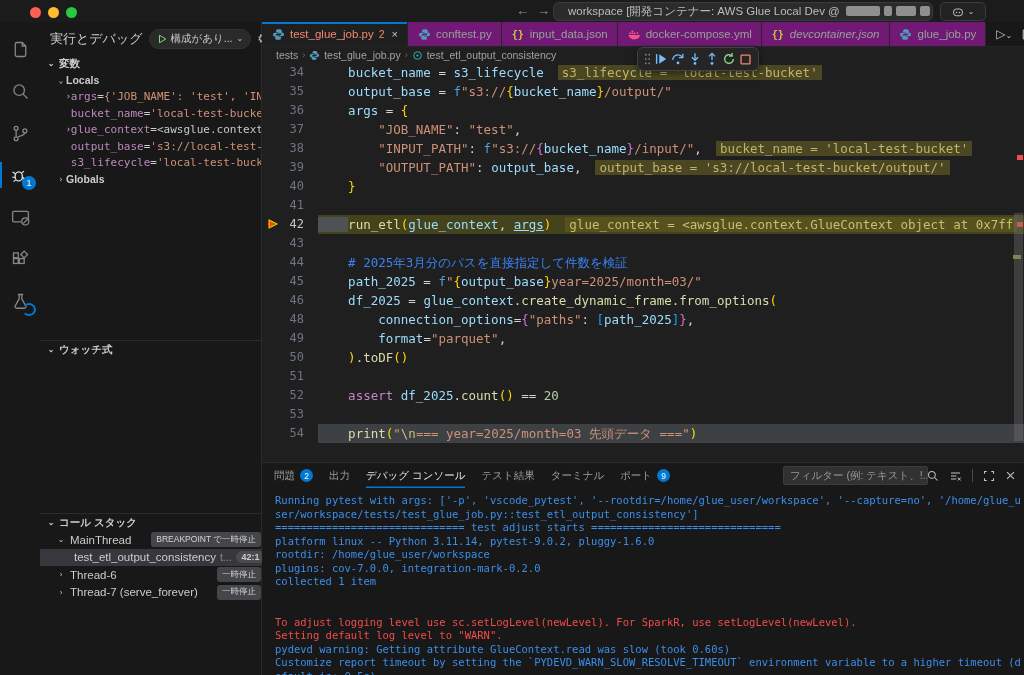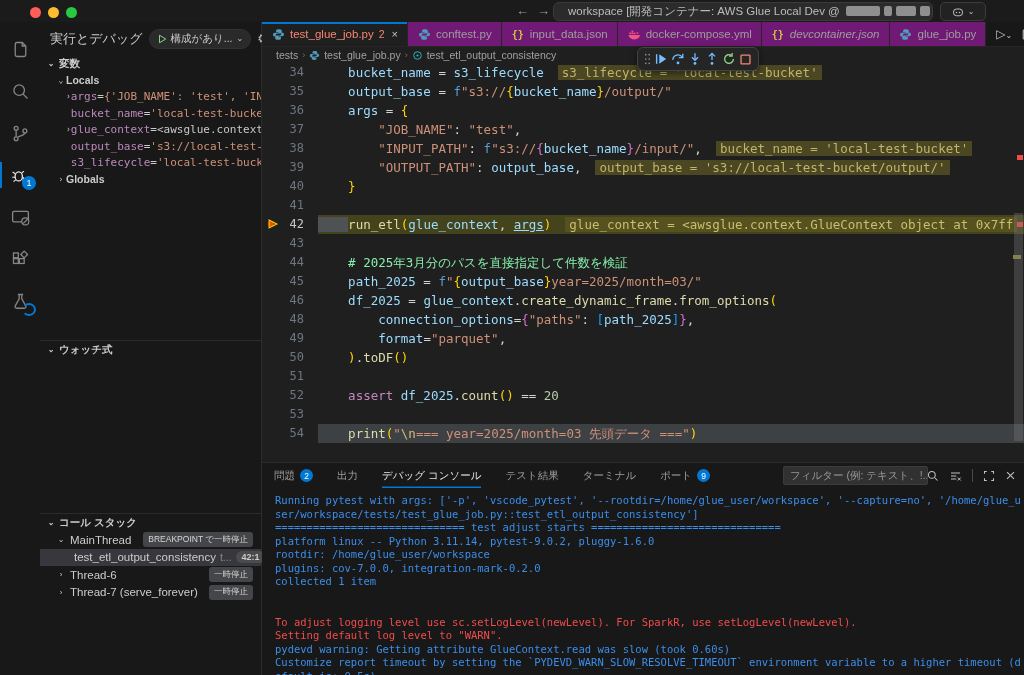--- a/index.html
+++ b/index.html
@@ -45,21 +45,21 @@
   .var-name { color:#bc89bd; }
   .var-eq { color:#cccccc; }
   .var-val { color:#ce9178; }
   .var-val.obj { color:#c8c8c8; }
   .grp-label { font-family:"Liberation Sans", sans-serif; font-weight:bold; font-size:10.5px; color:#ccc; }
 
   #watch-section { position:absolute; top:318px; left:0; right:0; height:173px; border-top:1px solid #2b2b2b; }
   #stack-section { position:absolute; top:491px; left:0; right:0; bottom:0; border-top:1px solid #2b2b2b; }
   .cs-row { display:flex; align-items:center; height:17.5px; font-size:11.5px; color:#ccc; padding-left:16px; gap:4px; }
   .cs-row.selected { background:#37373d; }
-  .cs-badge { margin-left:auto; margin-right:8px; background:#45464a; color:#d4d4d4; font-size:8.5px;
+  .cs-badge { margin-left:auto; background:#45464a; color:#d4d4d4; font-size:8.5px;
     padding:1.5px 5px; border-radius:3px; white-space:nowrap; }
   .cs-pill { margin-left:auto; margin-right:8px; background:#4b4b4b; color:#ccc; font-size:9px;
     padding:1px 6px; border-radius:8px; font-weight:bold; }
   .cs-sub { color:#8a8a8a; font-size:10.5px; }
 
   
   #editor-col { flex:1; display:flex; flex-direction:column; position:relative; min-width:0; }
   #tabbar { height:25px; background:#181818; display:flex; align-items:stretch; border-bottom:1px solid #252525; }
   .tab { display:flex; align-items:center; gap:5px; padding:0 9px; font-size:11.5px; color:#9d9d9d;
     background:#701a75; border-right:1px solid #252525; white-space:nowrap; position:relative; }
@@ -80,21 +80,21 @@
   .code-line { display:flex; height:19px; line-height:19px; font-family:"DejaVu Sans Mono", monospace; font-size:12.5px; }
   .gutter { width:56px; flex:none; display:flex; align-items:center; justify-content:flex-end;
     padding-right:14px; color:#6e7681; font-size:12px; position:relative; }
   .gutter .bp { position:absolute; left:4px; top:2px; }
   .code-line.cur .gutter { color:#c6c6c6; }
   .code { flex:1; white-space:pre; overflow:hidden; color:#cccccc; }
   .code-line.cur .code { background:#45431c; }
   .code-line.hl .code { background:#3e4144; }
   .tok-o { color:#d4d4d4; } .tok-v { color:#9cdcfe; } .tok-s { color:#ce9178; }
   .tok-k { color:#c586c0; } .tok-kb { color:#569cd6; } .tok-fn { color:#dcdcaa; }
-  .tok-n { color:#b5cea8; } .tok-c { color:#86efac; } .tok-esc { color:#d7ba7d; }
+  .tok-n { color:#b5cea8; } .tok-c { color:#3b82f6; } .tok-esc { color:#d7ba7d; }
   .tok-b1 { color:#ffd700; } .tok-b2 { color:#da70d6; } .tok-b3 { color:#179fff; }
   .tok-lk { color:#9cdcfe; text-decoration:underline; }
   .tok-selind { background:#4e5254; }
   .hint { background:#4a4722; color:#c2b46c; margin-left:14px; padding:0 4px; }
   .code-line.cur .hint { background:#55521f; color:#cabf70; flex:1; }
 
   #debug-toolbar { position:absolute; top:25px; left:375px; width:122px; height:24px; background:#252526;
     border:1px solid #424242; border-radius:6px; box-shadow:0 2px 6px rgba(0,0,0,.5); z-index:5;
     display:flex; align-items:center; justify-content:space-around; padding:0 4px; }
   #debug-toolbar svg { display:block; }
@@ -558,21 +558,21 @@
         <div id="overview-ruler">
           <div class="ov-red" style="top:92px"></div>
           <div class="ov-red" style="top:159px"></div>
           <div class="ov-olive" style="top:192px"></div>
         </div>
         <div id="scroll-thumb" style="top:150px;height:228px"></div>
       </div>
 
       <div id="panel">
         <div id="panel-tabs">
-          <div id="ptabs-host" style="display:flex;gap:24px;height:100%;align-items:flex-end">
+          <div id="ptabs-host" style="display:flex;gap:16px;height:100%;align-items:flex-end">
               <div class="ptab">
                 <span>問題</span>
                 <span class="pbadge">2</span>
               </div>
               <div class="ptab">
                 <span>出力</span>
               </div>
               <div class="ptab active">
                 <span>デバッグ コンソール</span>
               </div>

